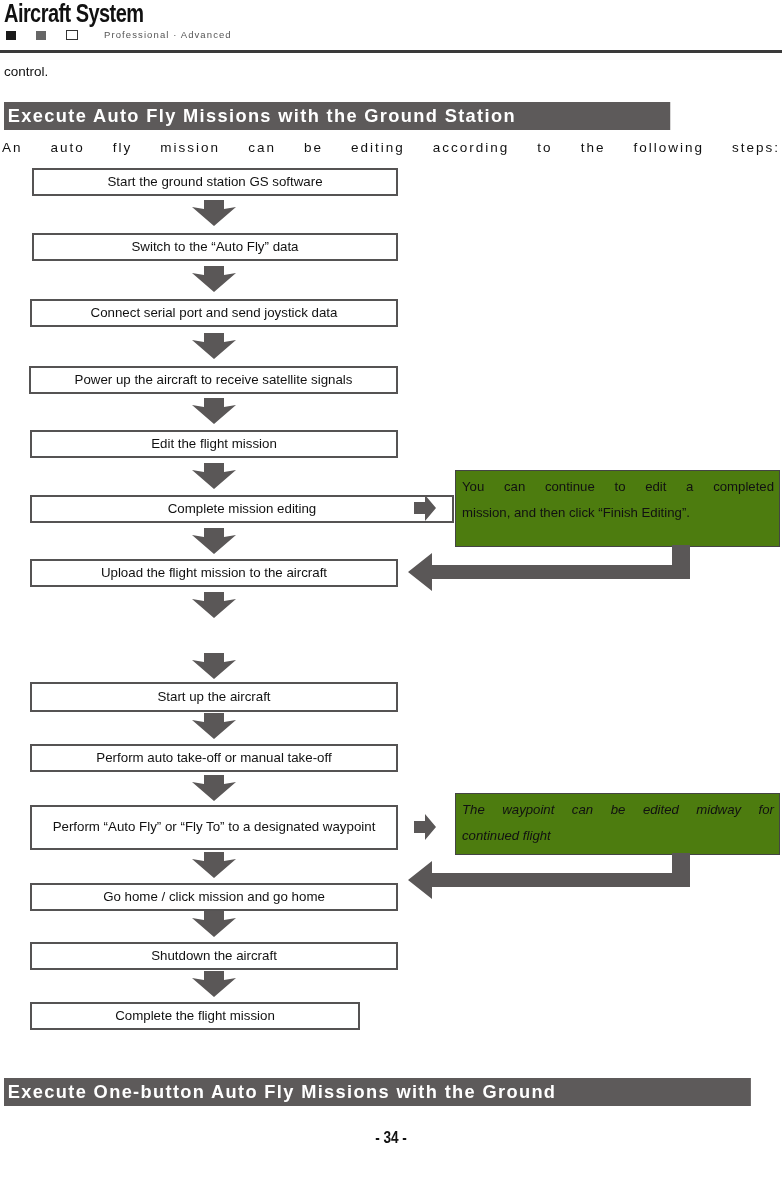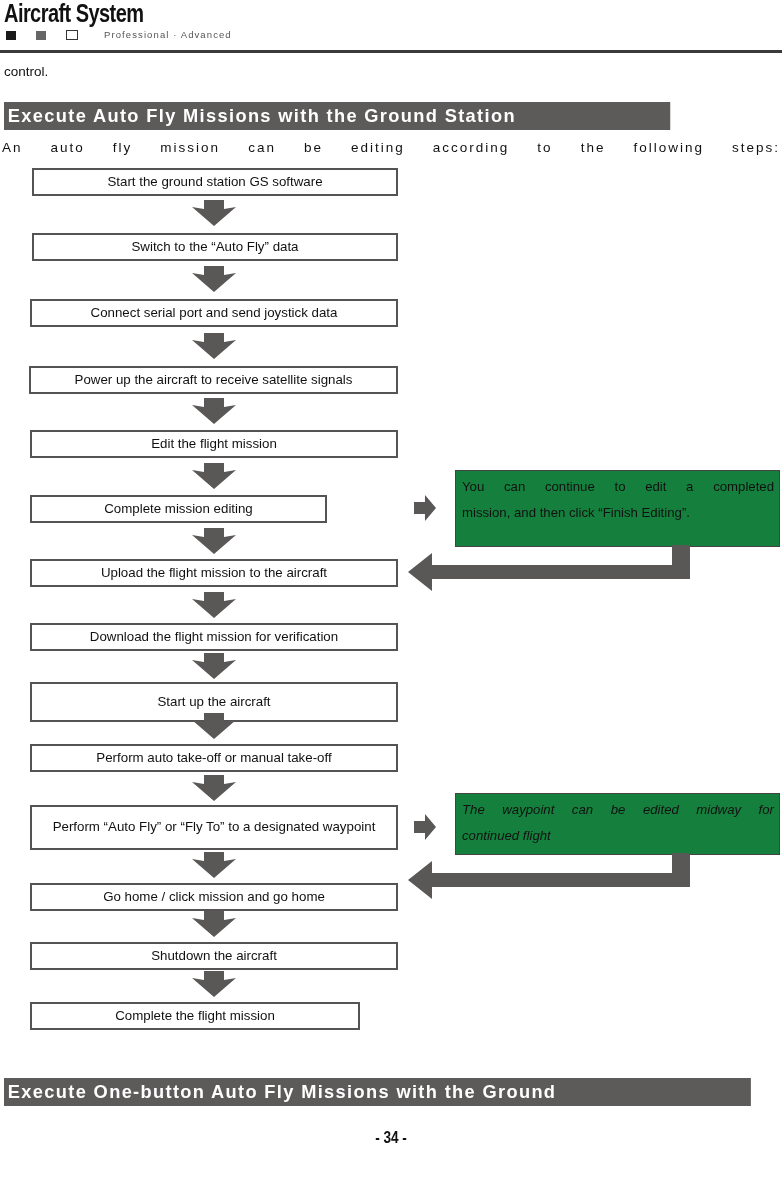--- a/index.html
+++ b/index.html
@@ -64,21 +64,21 @@
     text-align:center;
     font-size:13.3px;color:#111;
     line-height:1.22;
     padding:12px 4px;
   }
 
   .darrow{position:absolute;width:44px;height:26px;}
 
   
   .nbox{
-    position:absolute;background:#15803d;
+    position:absolute;background:#4d7c0f;
     border:1.6px solid #444;
     box-sizing:border-box;
     font-size:13.2px;color:#111;
     line-height:1.95;
     padding:3px 5px 3px 6px;
     text-align:justify;
   }
   .nbox .jline{display:block;text-align:justify;text-align-last:justify;}
   .nbox .lline{display:block;}
 
@@ -112,24 +112,23 @@
 
 <div id="intro-line">An auto fly mission can be editing according to the following steps:</div>
 
 <div id="flow">
 
   <div class="fbox" style="left:32px;top:168px;width:366px;height:28px;">Start the ground station GS software</div>
   <div class="fbox" style="left:32px;top:233px;width:366px;height:28px;">Switch to the “Auto Fly” data</div>
   <div class="fbox" style="left:30px;top:299px;width:368px;height:28px;">Connect serial port and send joystick data</div>
   <div class="fbox" style="left:29px;top:366px;width:369px;height:28px;">Power up the aircraft to receive satellite signals</div>
   <div class="fbox" style="left:30px;top:430px;width:368px;height:28px;">Edit the flight mission</div>
-  <div class="fbox" style="left:30px;top:495px;width:297px;height:28px;">Complete mission editing</div>
+  <div class="fbox" style="left:30px;top:495px;width:424px;height:28px;">Complete mission editing</div>
   <div class="fbox" style="left:30px;top:559px;width:368px;height:28px;">Upload the flight mission to the aircraft</div>
-  <div class="fbox" style="left:30px;top:623px;width:368px;height:28px;">Download the flight mission for verification</div>
-  <div class="fbox" style="left:30px;top:682px;width:368px;height:40px;">Start up the aircraft</div>
+  <div class="fbox" style="left:30px;top:682px;width:368px;height:30px;">Start up the aircraft</div>
   <div class="fbox" style="left:30px;top:744px;width:368px;height:28px;">Perform auto take-off or manual take-off</div>
   <div class="fbox" style="left:30px;top:805px;width:368px;height:45px;">Perform “Auto Fly” or “Fly To” to a designated waypoint</div>
   <div class="fbox" style="left:30px;top:883px;width:368px;height:28px;">Go home / click mission and go home</div>
   <div class="fbox" style="left:30px;top:942px;width:368px;height:28px;">Shutdown the aircraft</div>
   <div class="fbox" style="left:30px;top:1002px;width:330px;height:28px;">Complete the flight mission</div>
 
   <svg class="darrow" viewBox="0 0 44 26" style="left:192px;top:200px;">
       <path d="M12 0 H32 V9 L44 7 L22 26 L0 7 L12 9 Z" fill="#5a5757"></path>
     </svg>
   <svg class="darrow" viewBox="0 0 44 26" style="left:192px;top:266px;">

